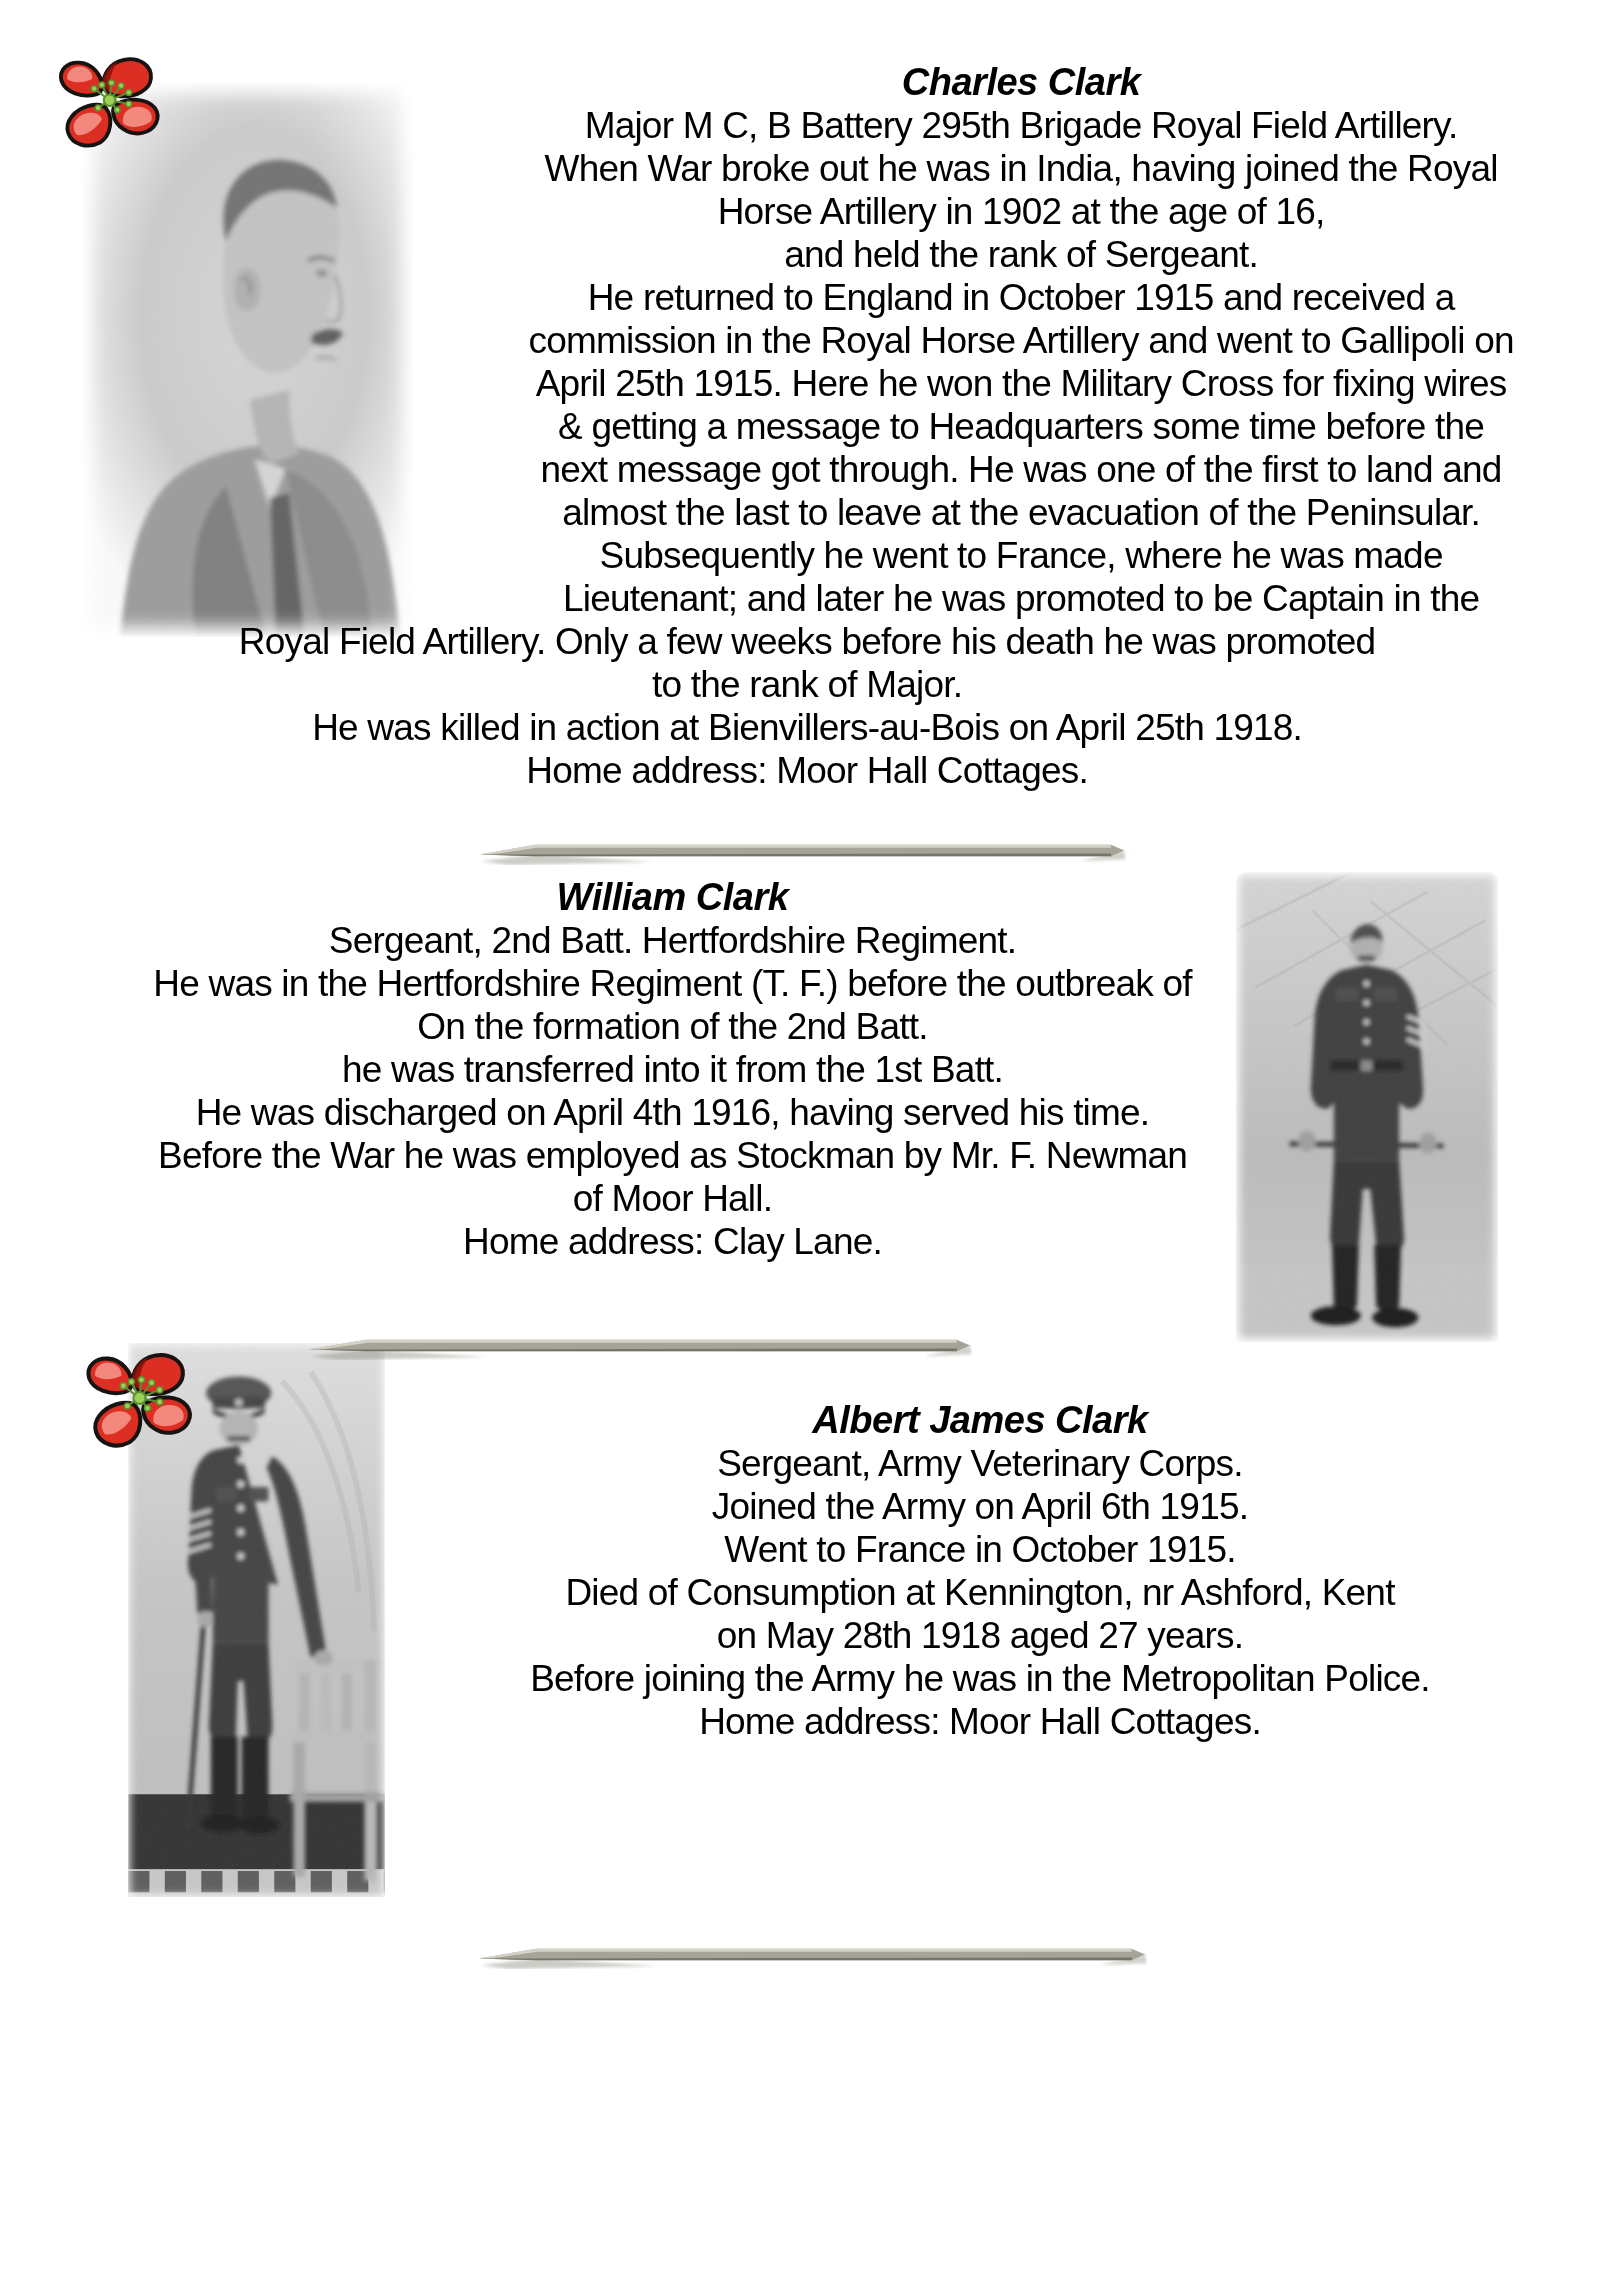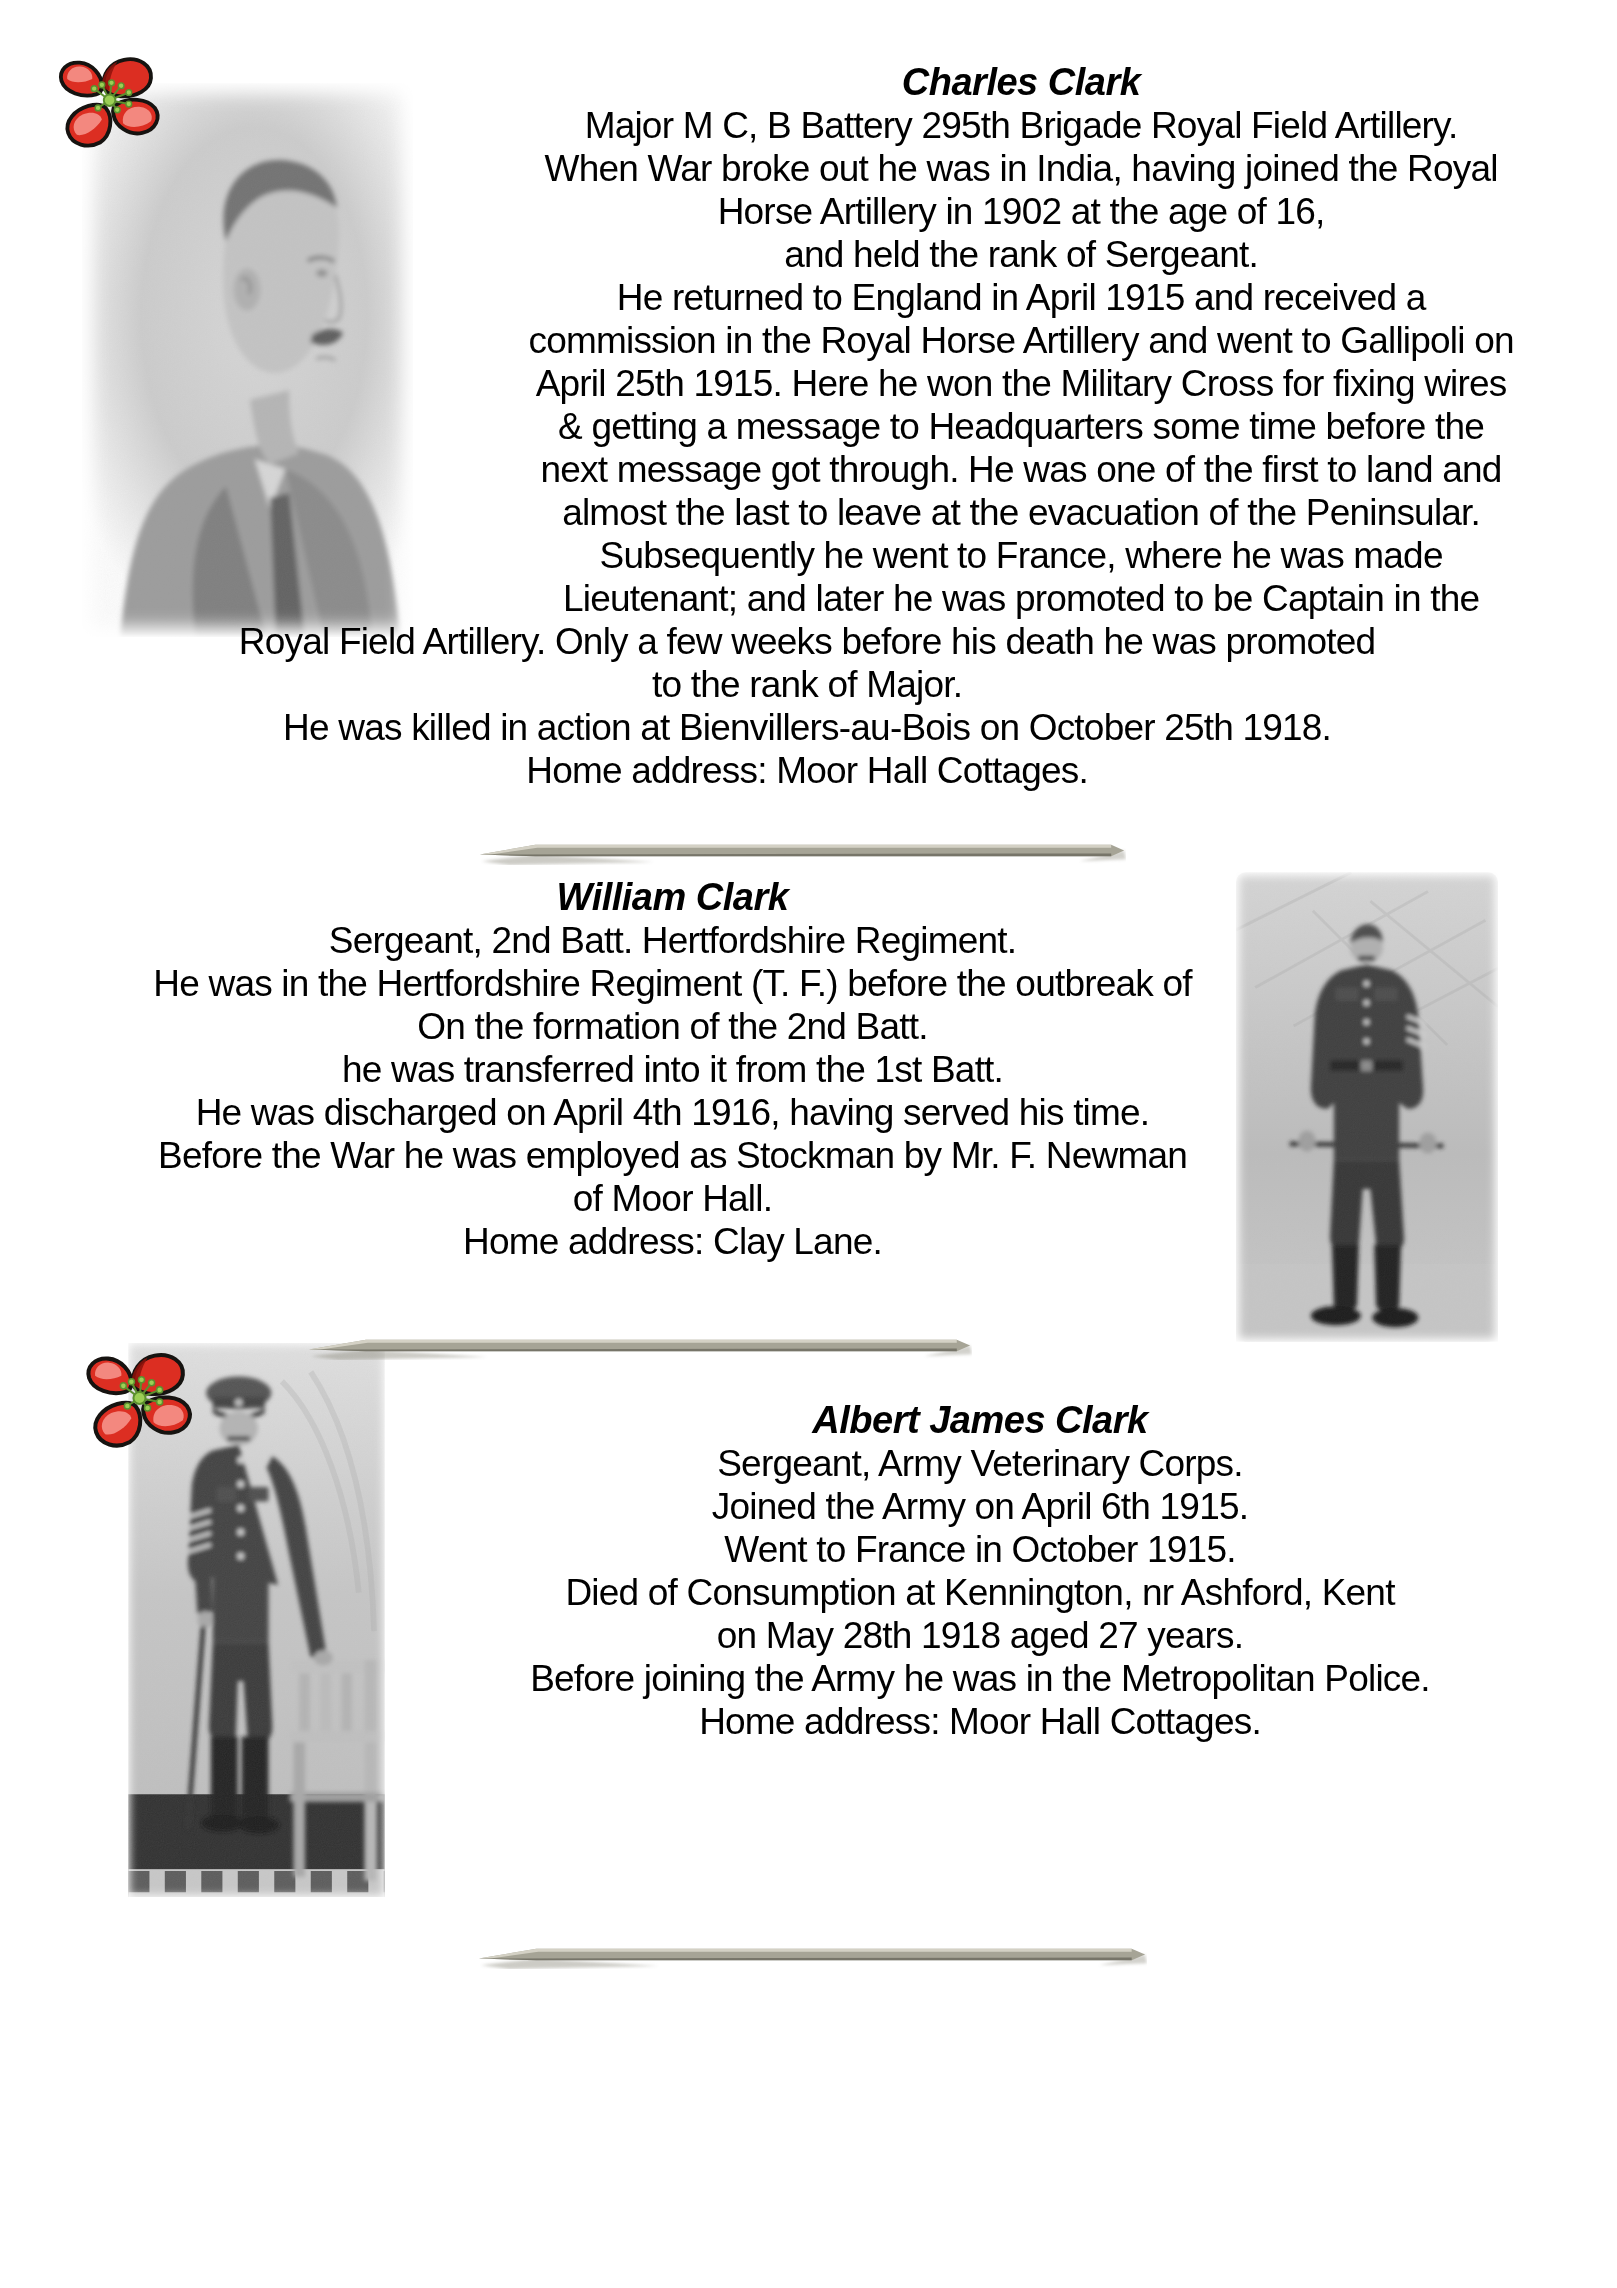--- a/index.html
+++ b/index.html
@@ -136,31 +136,31 @@
   </div>
 
   <div class="bio bio-charles">
     <div class="float-spacer"></div>
     <h2>Charles Clark</h2>
     <div>
         <div class="line">Major M C, B Battery 295th Brigade Royal Field Artillery.</div>
         <div class="line">When War broke out he was in India, having joined the Royal</div>
         <div class="line">Horse Artillery in 1902 at the age of 16,</div>
         <div class="line">and held the rank of Sergeant.</div>
-        <div class="line">He returned to England in April 1915 and received a</div>
+        <div class="line">He returned to England in October 1915 and received a</div>
         <div class="line">commission in the Royal Horse Artillery and went to Gallipoli on</div>
         <div class="line">April 25th 1915. Here he won the Military Cross for fixing wires</div>
         <div class="line">&amp; getting a message to Headquarters some time before the</div>
         <div class="line">next message got through.  He was one of the first to land and</div>
         <div class="line">almost the last to leave at the evacuation of the Peninsular.</div>
         <div class="line">Subsequently he went to France, where he was made</div>
         <div class="line">Lieutenant; and later he was promoted to be Captain in the</div>
         <div class="line">Royal Field Artillery. Only a few weeks before his death he was promoted</div>
         <div class="line">to the rank of Major.</div>
-        <div class="line">He was killed in action at Bienvillers-au-Bois on October 25th 1918.</div>
+        <div class="line">He was killed in action at Bienvillers-au-Bois on April 25th 1918.</div>
         <div class="line">Home address: Moor Hall Cottages.</div>
       </div>
   </div>
 
   <span class="divider divider-1">
     <svg viewBox="0 0 700 26" preserveAspectRatio="none">
       <polygon points="4,22 62,15 190,23 34,26" fill="#8f8d80" opacity="0.45" filter="url(#dblur)"></polygon>
       <polygon points="668,18 698,11 700,20 650,22" fill="#8f8d80" opacity="0.4" filter="url(#dblur)"></polygon>
       <polygon points="2,15 62,5 684,5 698,11 684,17 62,17" fill="var(--divider-body)"></polygon>
       <polygon points="2,15 62,5 684,5 684,8 64,8 14,15" fill="var(--divider-highlight)" opacity="0.95"></polygon>

